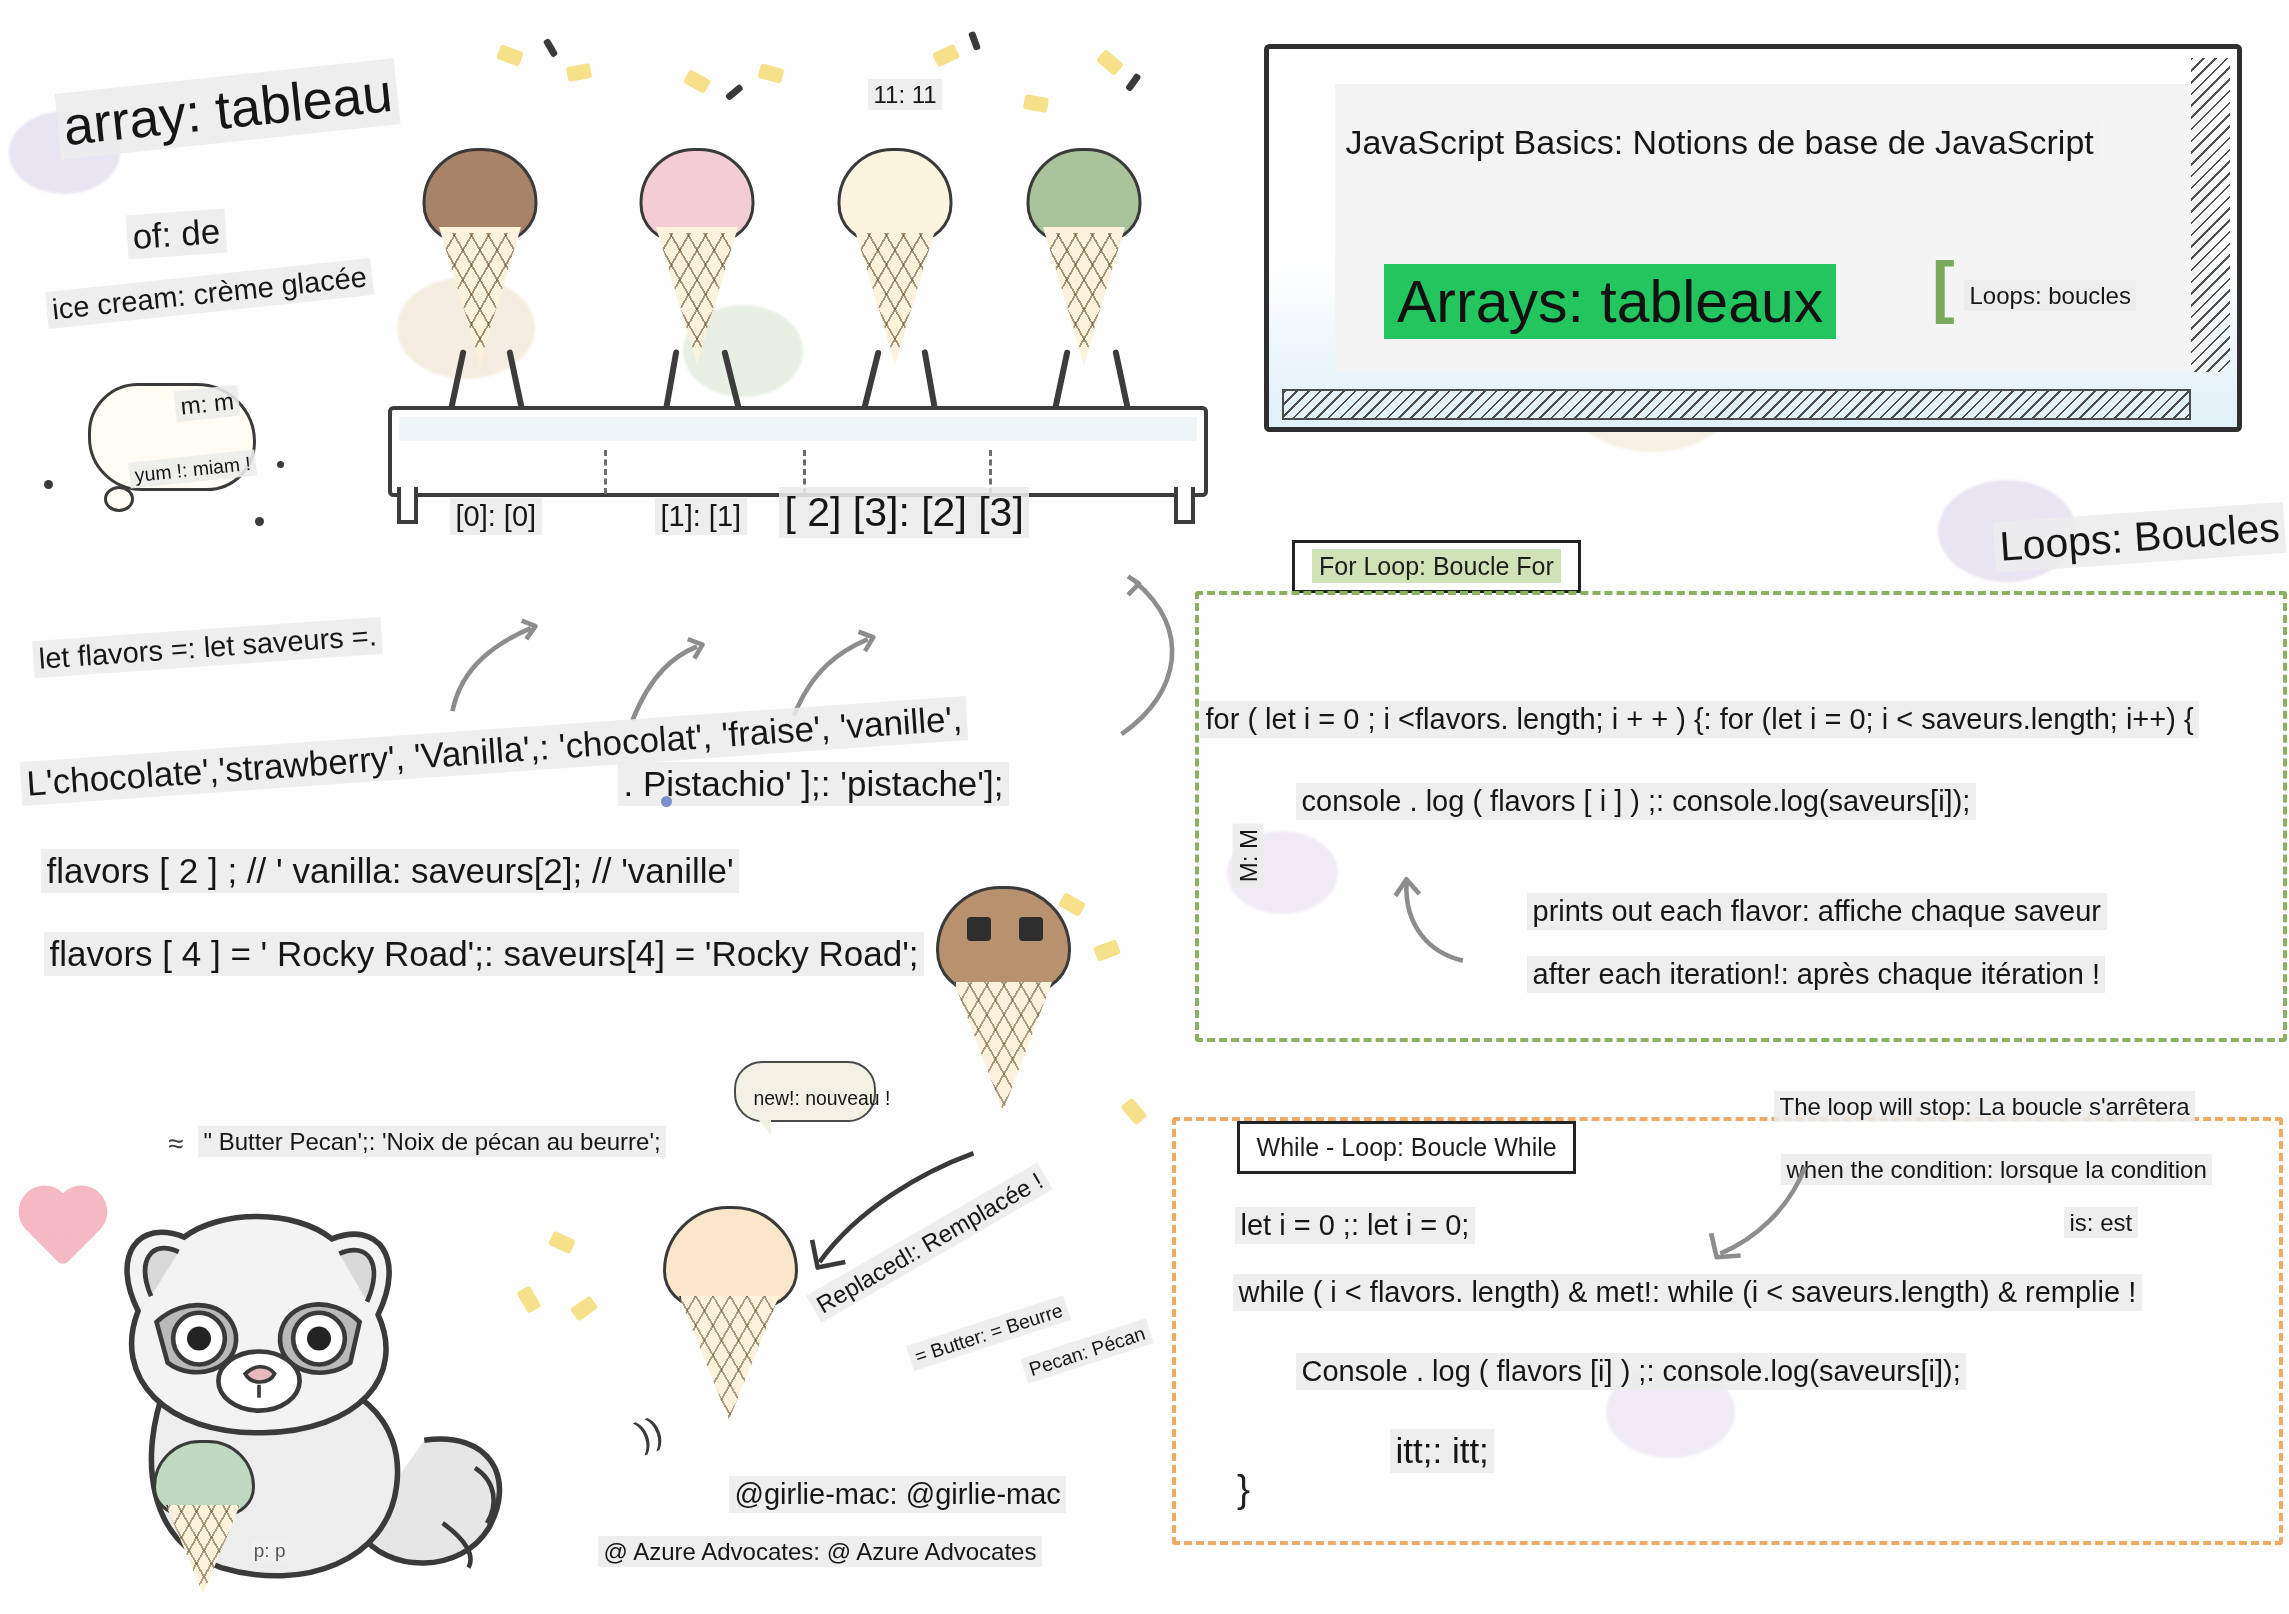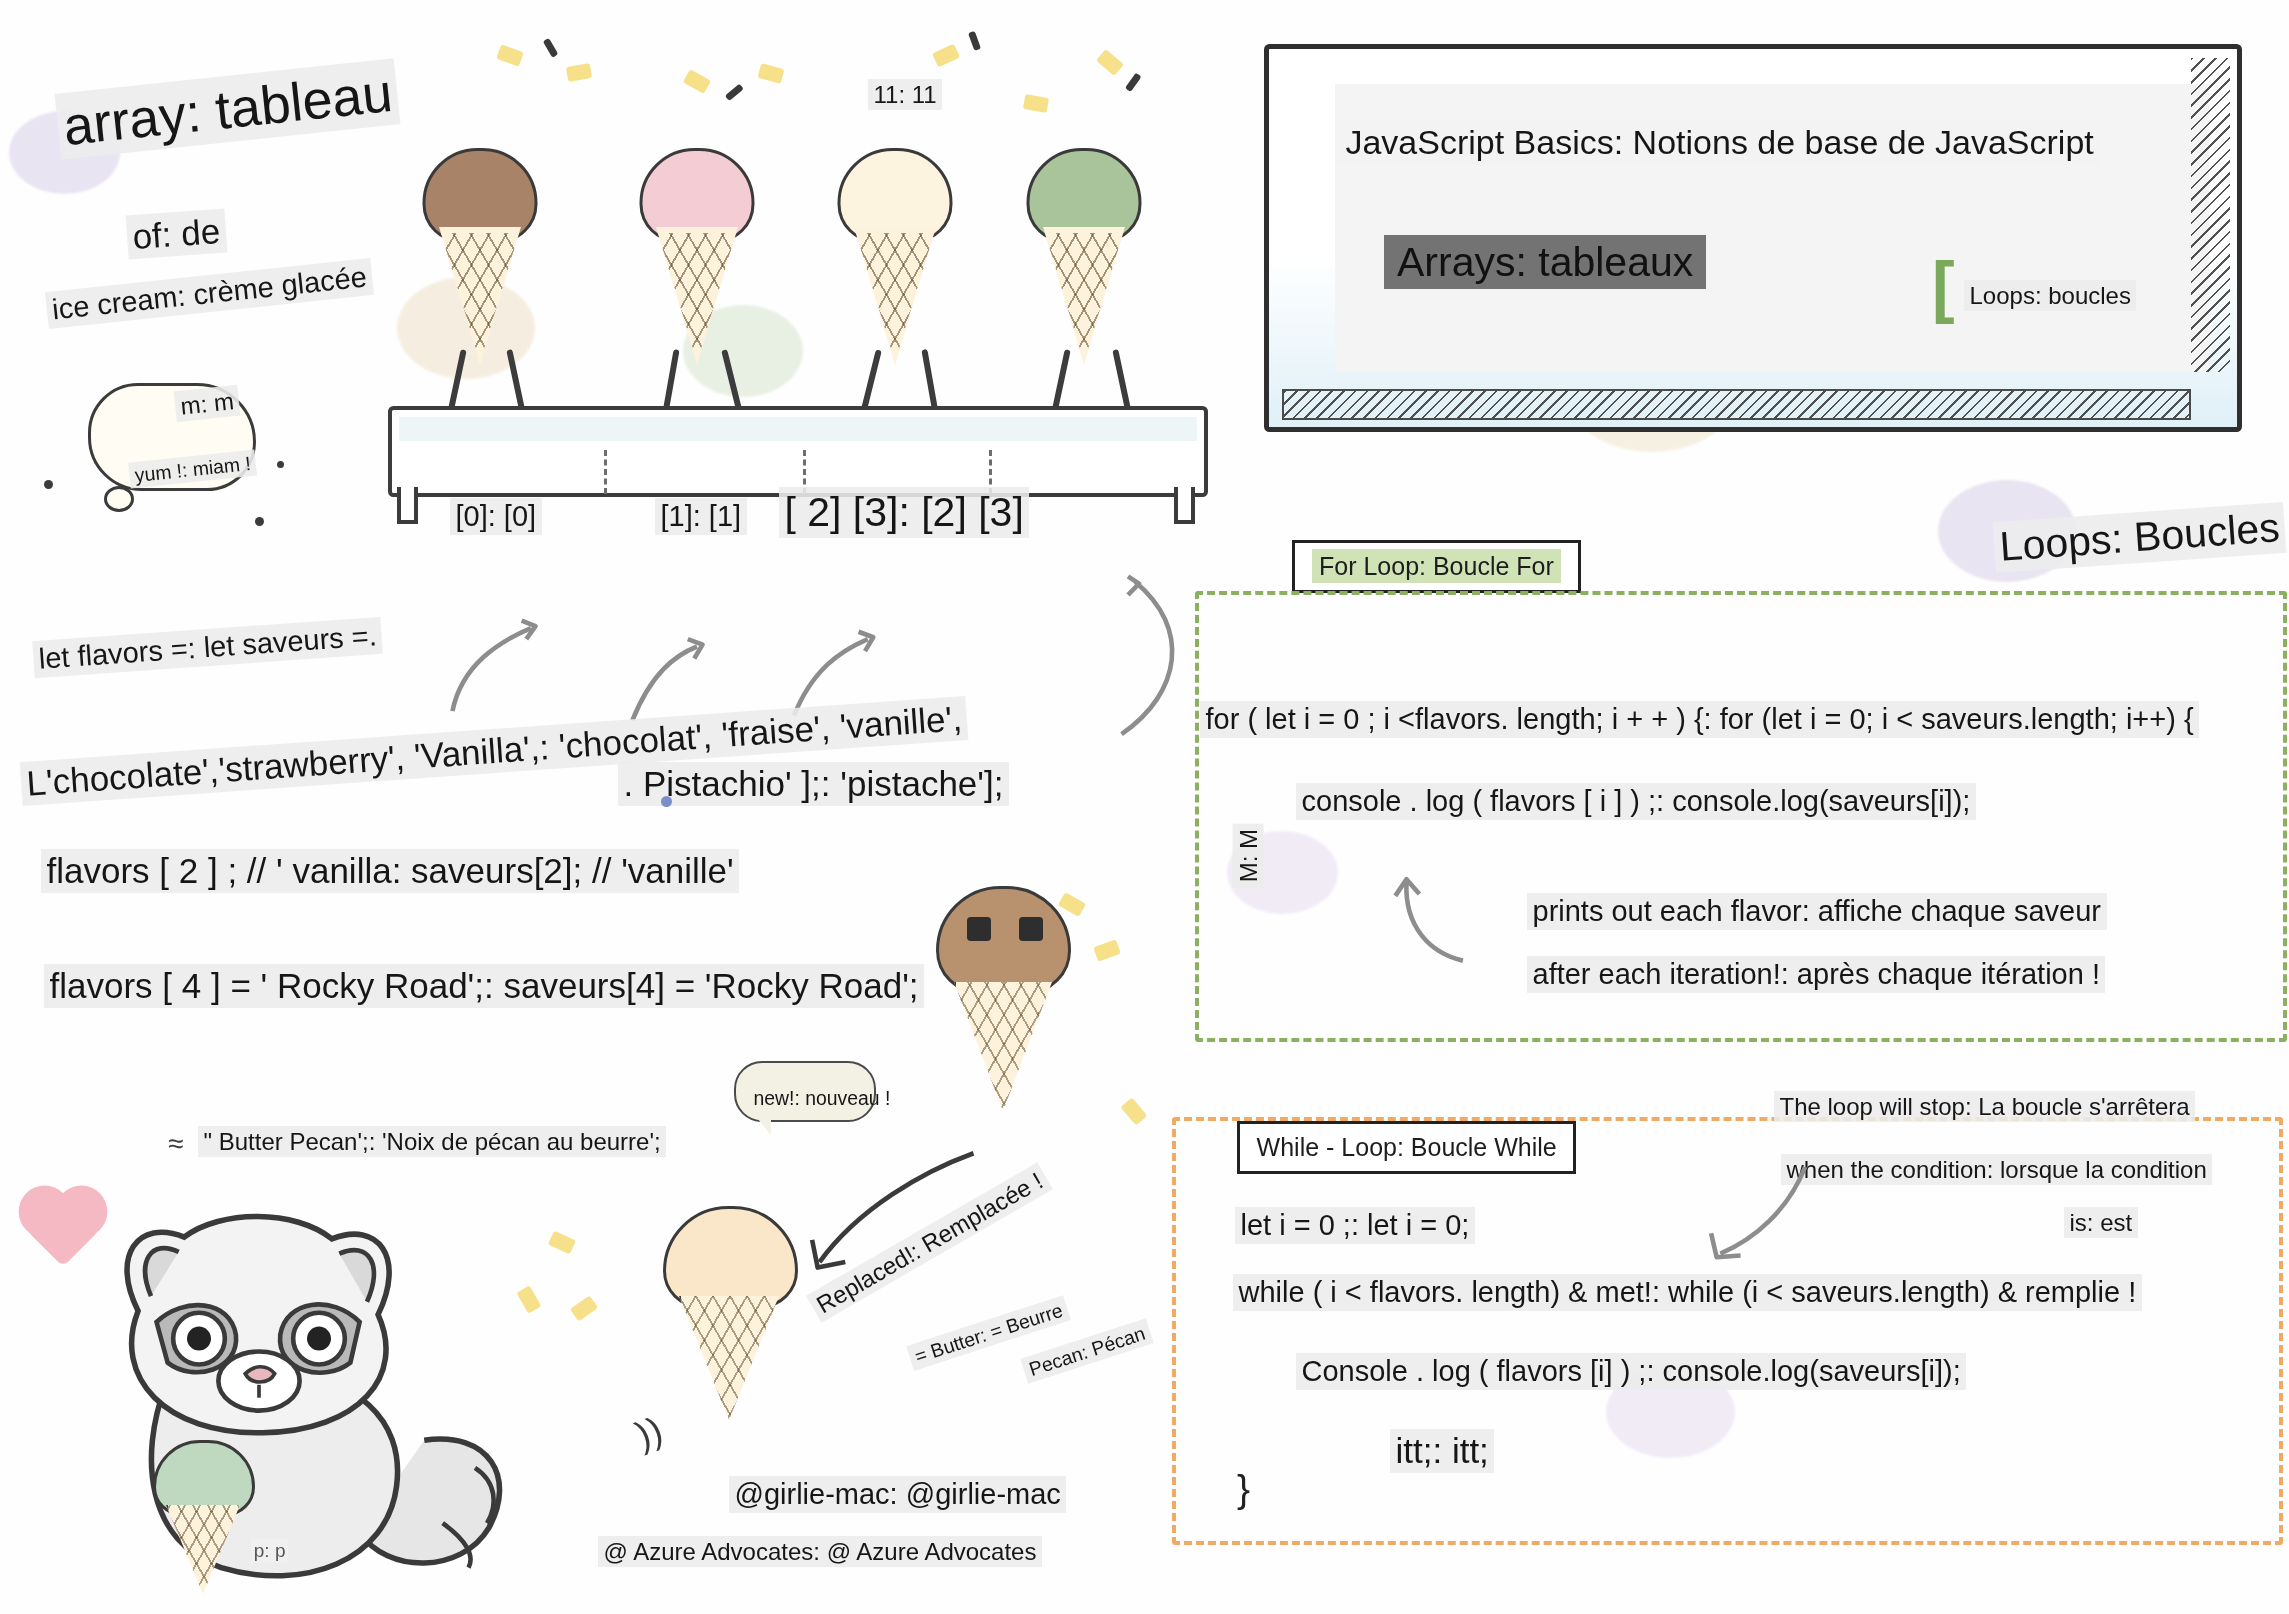--- a/index.html
+++ b/index.html
@@ -60,24 +60,24 @@
     position: absolute;
     left: 1338px; top: 120px;
     font-size: 34px;
     color: #161616;
     background: rgba(243,243,243,0.9);
     padding: 2.8px 7.4px;
     white-space: nowrap;
   }
   .slide-sub {
     position: absolute;
-    left: 1384px; top: 235px;
-    font-size: 41px;
+    left: 1384px; top: 264px;
+    font-size: 59px;
     color: #111;
-    background: #737373;
+    background: #22c55e;
     padding: 3.7px 13px;
     white-space: nowrap;
   }
   .slide-bracket {
     position: absolute;
     left: 1932px; top: 247px;
     font-size: 68px;
     color: #7aa95c;
     font-weight: bold;
   }
@@ -350,21 +350,21 @@
     <path d="M390 175 C 410 125, 440 105, 470 92"></path>
     <path d="M460 84 L476 90 L467 105" stroke-linejoin="round"></path>
     <path d="M745 195 C 810 150, 820 80, 760 30"></path>
     <path d="M752 24 L764 32 L752 44" stroke-linejoin="round"></path>
   </svg>
 
   <div class="lbl lg rot-4" style="left:33px;top:629px;">let flavors =: let saveurs =.</div>
   <div class="lbl xl rot-4" style="left:20px;top:729px;">L'chocolate','strawberry', 'Vanilla',: 'chocolat', 'fraise', 'vanille',</div>
   <div class="lbl xl" style="left:618px;top:762px;">. Pistachio' ];: 'pistache'];</div>
   <div class="lbl xl" style="left:41px;top:849px;">flavors [ 2 ] ; // ' vanilla: saveurs[2]; // 'vanille'</div>
-  <div class="lbl xl" style="left:44px;top:964px;">flavors [ 4 ] = ' Rocky Road';: saveurs[4] = 'Rocky Road';</div>
+  <div class="lbl xl" style="left:44px;top:932px;">flavors [ 4 ] = ' Rocky Road';: saveurs[4] = 'Rocky Road';</div>
   <div class="lbl md" style="left:198px;top:1126px;">" Butter Pecan';: 'Noix de pécan au beurre';</div>
   <div class="abs" style="left:168px;top:1128px;font-size:28px;color:#3c3c3c;">≈</div>
   <div class="abs" style="left:661px;top:796px;width:11px;height:11px;border-radius:50%;background:#7a8ec9;"></div>
 
   <div class="speech"></div>
   <div class="lbl sm plain" style="left:748px;top:1085px;">new!: nouveau !</div>
 
   <div class="abs" style="left:923px;top:886px;width:166px;height:231px;">
     <div class="abs" style="left:13px;top:0;width:129px;height:102px;border-radius:65px 65px 44px 44px;background:#b8926f;border:3.7px solid #3a3a3a;"></div>
     <div class="abs" style="left:44px;top:31px;width:24px;height:24px;background:#2e2e2e;border-radius:3.7px;"></div>

